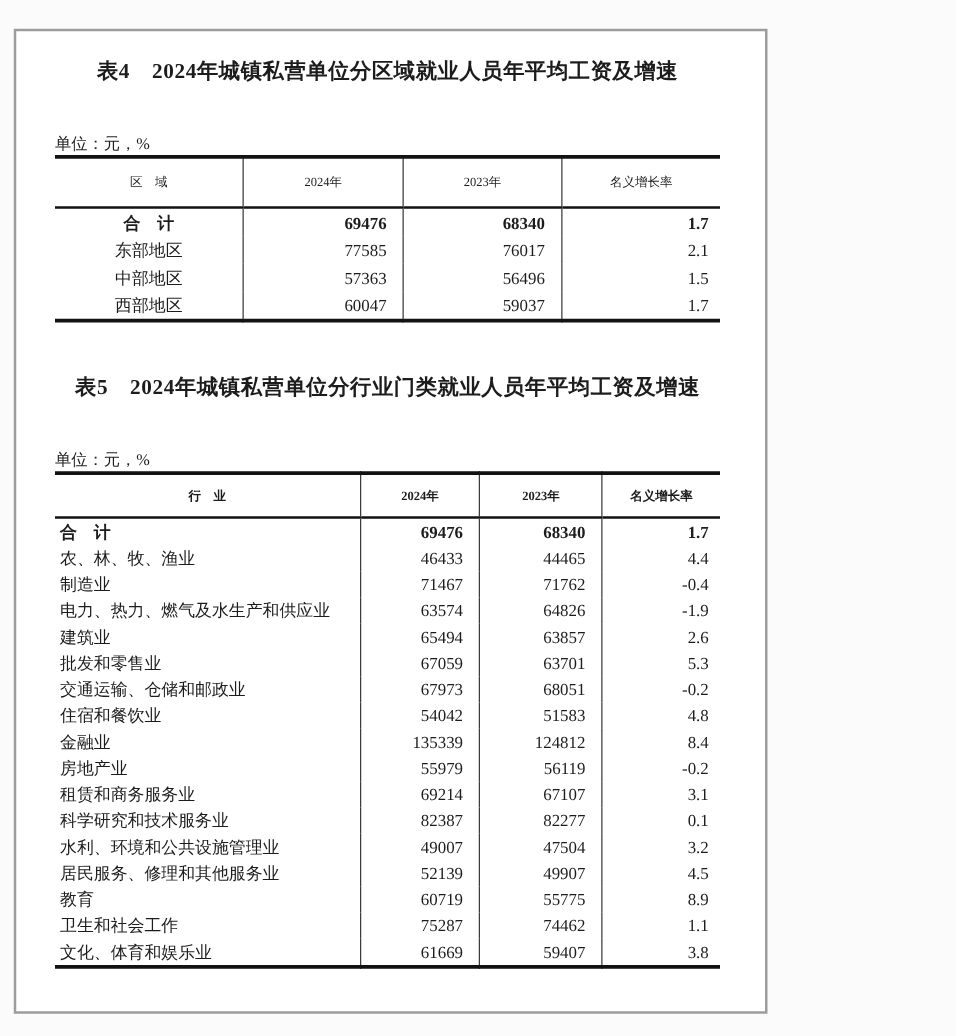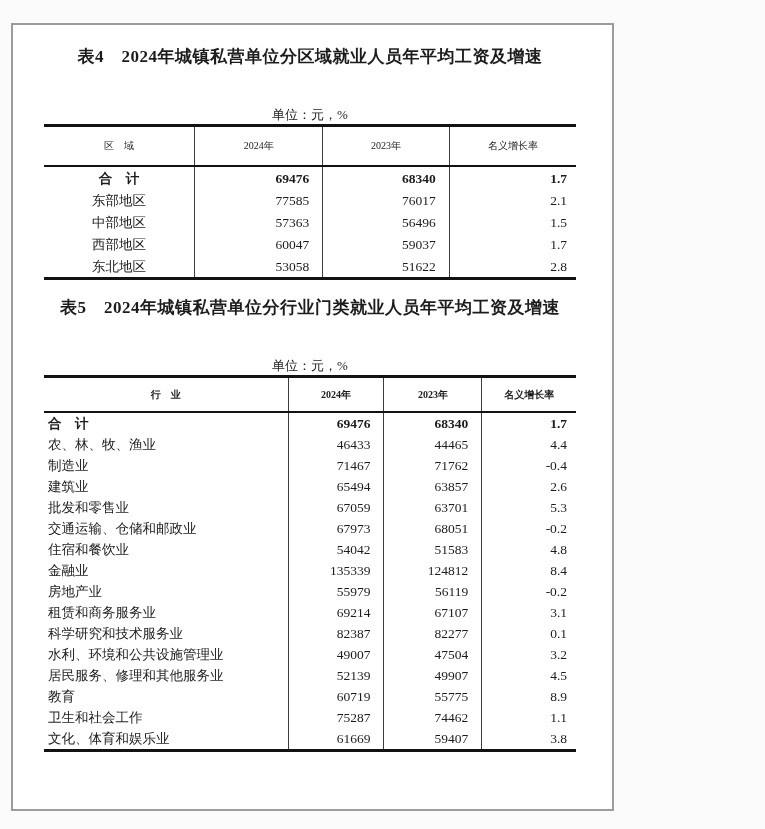--- a/index.html
+++ b/index.html
@@ -24,23 +24,23 @@
   }
   .tbl-title {
     font-size: 17px;
     font-weight: 700;
     text-align: center;
     line-height: 23px;
     margin: 0;
     letter-spacing: 0.5px;
   }
   .title-4 { padding-top: 20px; }
-  .title-5 { padding-top: 16px; }
+  .title-5 { padding-top: 40px; }
   .unit-note {
-    text-align: center;
+    text-align: left;
     font-size: 13px;
     line-height: 16px;
     margin-top: 39px;
     margin-bottom: 1px;
   }
   table {
     width: 100%;
     border-collapse: collapse;
     table-layout: fixed;
     border-top: 3px solid #121212;
@@ -110,26 +110,20 @@
             <td class="num bdl">57363</td>
             <td class="num bdl">56496</td>
             <td class="num growth bdl">1.5</td>
           </tr>
           <tr>
             <td class="col-label">西部地区</td>
             <td class="num bdl">60047</td>
             <td class="num bdl">59037</td>
             <td class="num growth bdl">1.7</td>
           </tr>
-          <tr>
-            <td class="col-label">东北地区</td>
-            <td class="num bdl">53058</td>
-            <td class="num bdl">51622</td>
-            <td class="num growth bdl">2.8</td>
-          </tr>
         </tbody>
     </table>
 
     <div class="tbl-title title-5">表5　2024年城镇私营单位分行业门类就业人员年平均工资及增速</div>
     <div class="unit-note">单位：元，%</div>
     <table class="t5">
       <colgroup>
         <col style="width:45.9%">
           <col style="width:18%">
           <col style="width:18.4%">
@@ -156,20 +150,26 @@
             <td class="num bdl">44465</td>
             <td class="num growth bdl">4.4</td>
           </tr>
           <tr>
             <td class="col-label">制造业</td>
             <td class="num bdl">71467</td>
             <td class="num bdl">71762</td>
             <td class="num growth bdl">-0.4</td>
           </tr>
           <tr>
+            <td class="col-label">电力、热力、燃气及水生产和供应业</td>
+            <td class="num bdl">63574</td>
+            <td class="num bdl">64826</td>
+            <td class="num growth bdl">-1.9</td>
+          </tr>
+          <tr>
             <td class="col-label">建筑业</td>
             <td class="num bdl">65494</td>
             <td class="num bdl">63857</td>
             <td class="num growth bdl">2.6</td>
           </tr>
           <tr>
             <td class="col-label">批发和零售业</td>
             <td class="num bdl">67059</td>
             <td class="num bdl">63701</td>
             <td class="num growth bdl">5.3</td>

